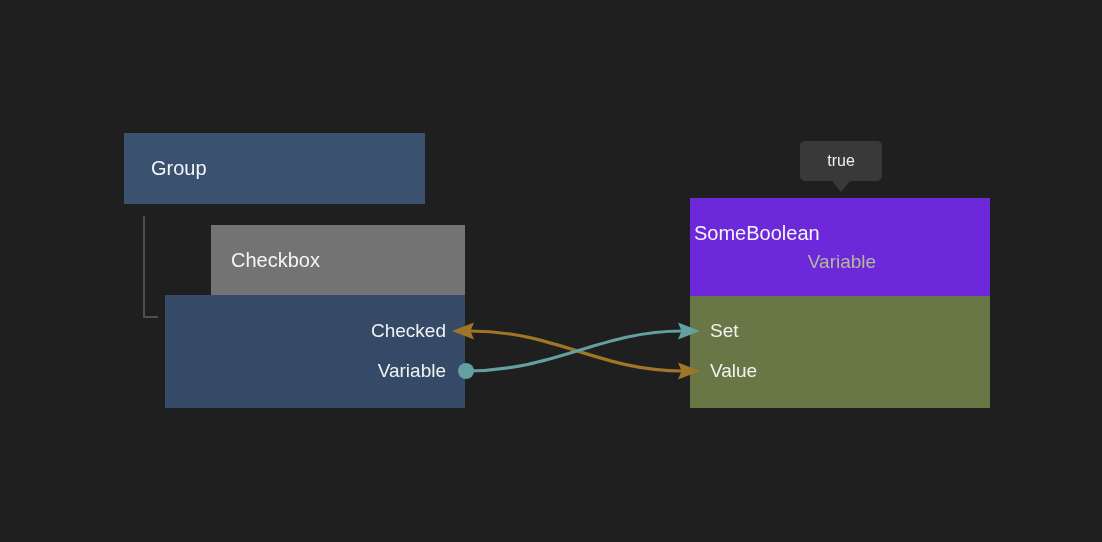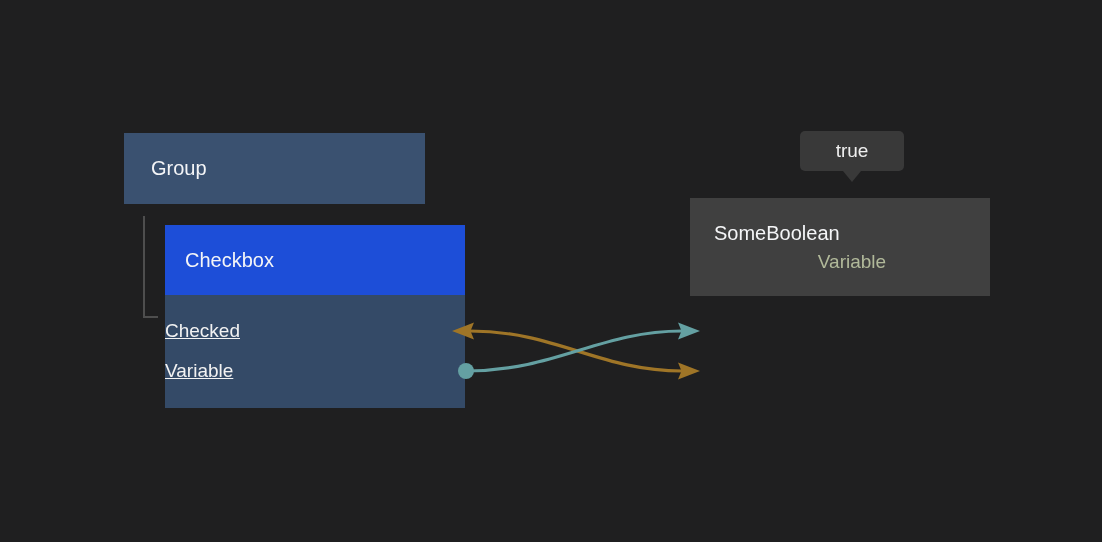--- a/index.html
+++ b/index.html
@@ -24,38 +24,38 @@
 
   
   .node-group{
     left:124px;top:133px;width:301px;height:71px;
     background:#3A5170;
   }
   .node-group .node-title{line-height:71px;padding-left:27px;}
 
   
   .node-checkbox{left:165px;top:225px;width:300px;}
-  .node-checkbox .node-header{background:#1d4ed8;height:70px;}
+  .node-checkbox .node-header{background:#737373;height:70px;margin-left:46px;}
   .node-checkbox .node-header .node-title{line-height:70px;padding-left:20px;}
   .node-checkbox .node-body{background:#344A67;height:113px;box-sizing:border-box;padding-top:16px;}
   .port{height:40px;line-height:40px;font-size:19px;color:#F2F2F2;}
-  .port-out{text-align:left;padding-right:19px;text-decoration:underline;}
+  .port-out{text-align:right;padding-right:19px;}
   .port-in{text-align:left;padding-left:20px;}
 
   
   .node-variable{left:690px;top:198px;width:300px;}
-  .node-variable .node-header{background:#404040;height:98px;box-sizing:border-box;padding:20px 0 0 24px;}
+  .node-variable .node-header{background:#6d28d9;height:98px;box-sizing:border-box;padding:20px 0 0 4px;}
   .node-variable .node-header .node-title{line-height:30px;}
   .node-variable .node-body{background:#687745;height:112px;box-sizing:border-box;padding-top:15px;}
 
   
   .tooltip{
-    position:absolute;left:800px;top:131px;width:104px;height:40px;
+    position:absolute;left:800px;top:141px;width:82px;height:40px;
     background:#393939;border-radius:5px;
-    color:#EFEFEF;font-size:19px;text-align:center;line-height:40px;
+    color:#EFEFEF;font-size:16px;text-align:center;line-height:40px;
   }
   .tooltip-arrow{
     position:absolute;top:100%;left:50%;margin-left:-9px;
     width:0;height:0;
     border-left:9px solid transparent;border-right:9px solid transparent;
     border-top:11px solid #393939;
   }
 
   
   svg.wires{position:absolute;left:0;top:0;width:1102px;height:542px;pointer-events:none;}
@@ -84,20 +84,28 @@
         <span>Variable</span>
       </div>
     </div>
   </div>
 
   <div class="node node-variable">
     <div class="node-header">
       <div class="node-title">SomeBoolean</div>
       <div class="node-subtitle">Variable</div>
     </div>
+    <div class="node-body">
+      <div class="port port-in">
+        <span>Set</span>
+      </div>
+      <div class="port port-in">
+        <span>Value</span>
+      </div>
+    </div>
   </div>
 
   <div class="tooltip">
     <span>true</span>
     <div class="tooltip-arrow"></div>
   </div>
 
   <svg class="wires" viewBox="0 0 1102 542">
 
     <path class="wire" d="M 470 331 C 556 331 600 371 682 371" stroke="#9F7527"></path>

